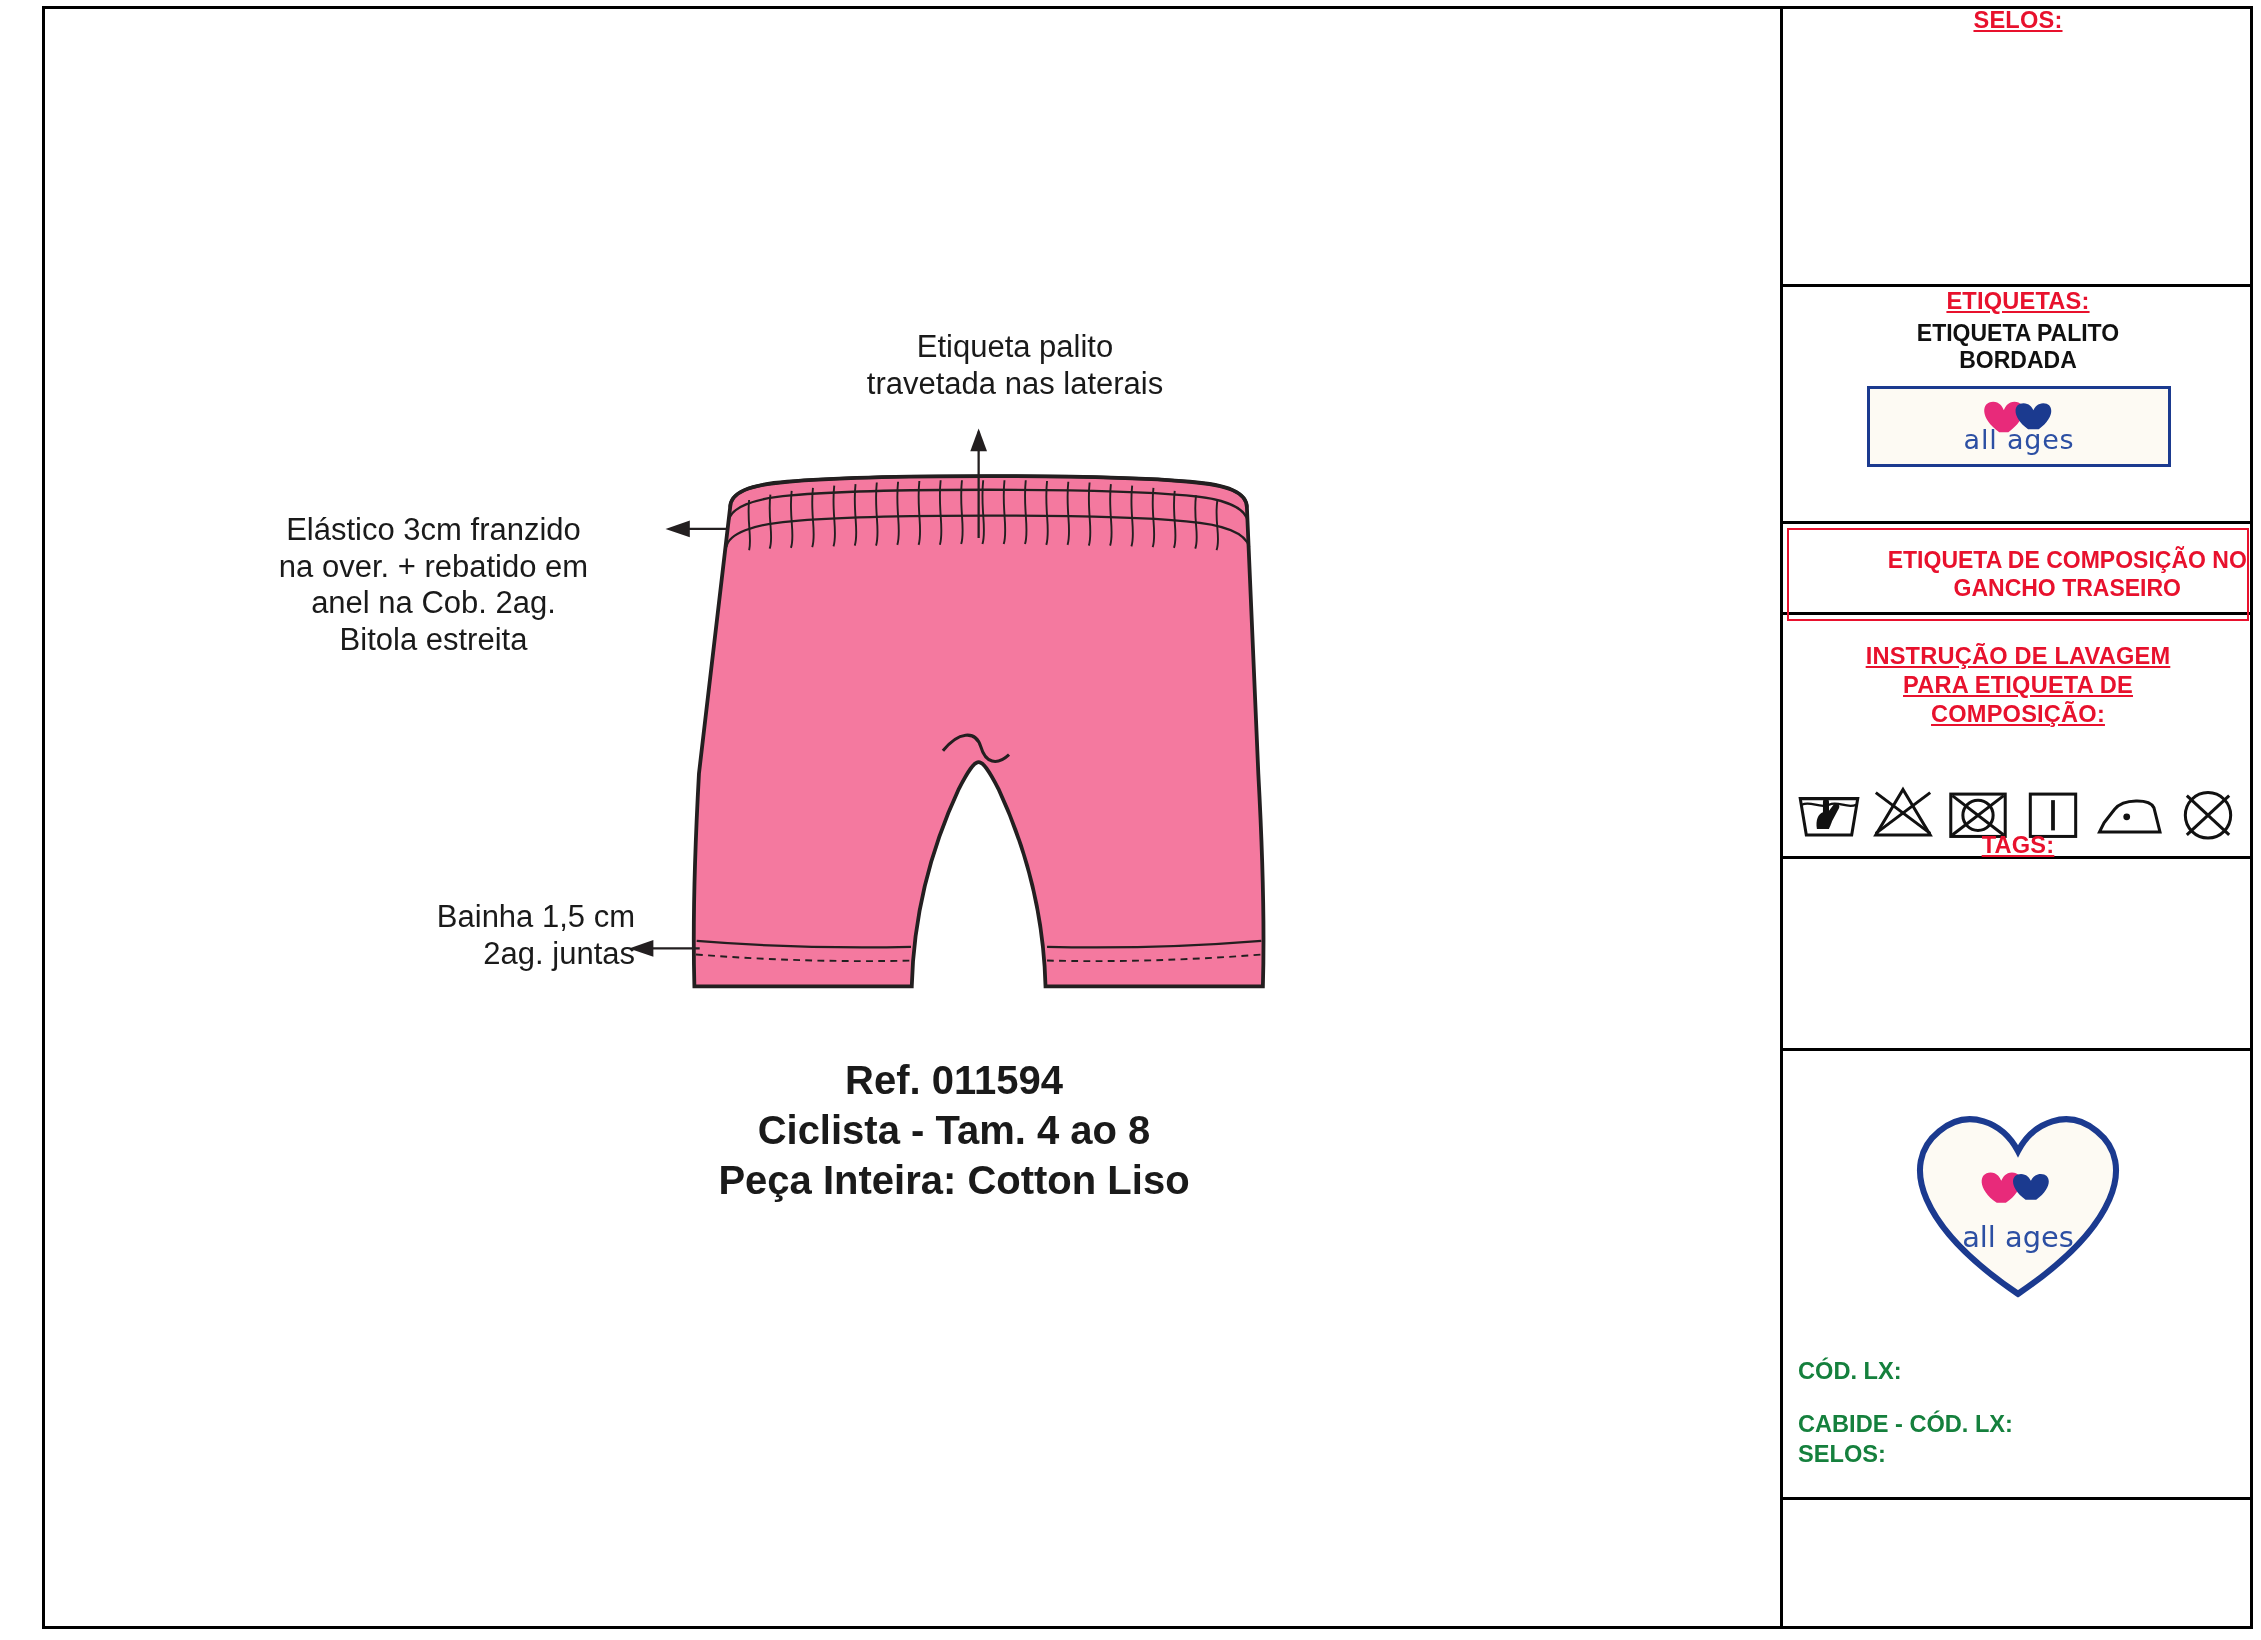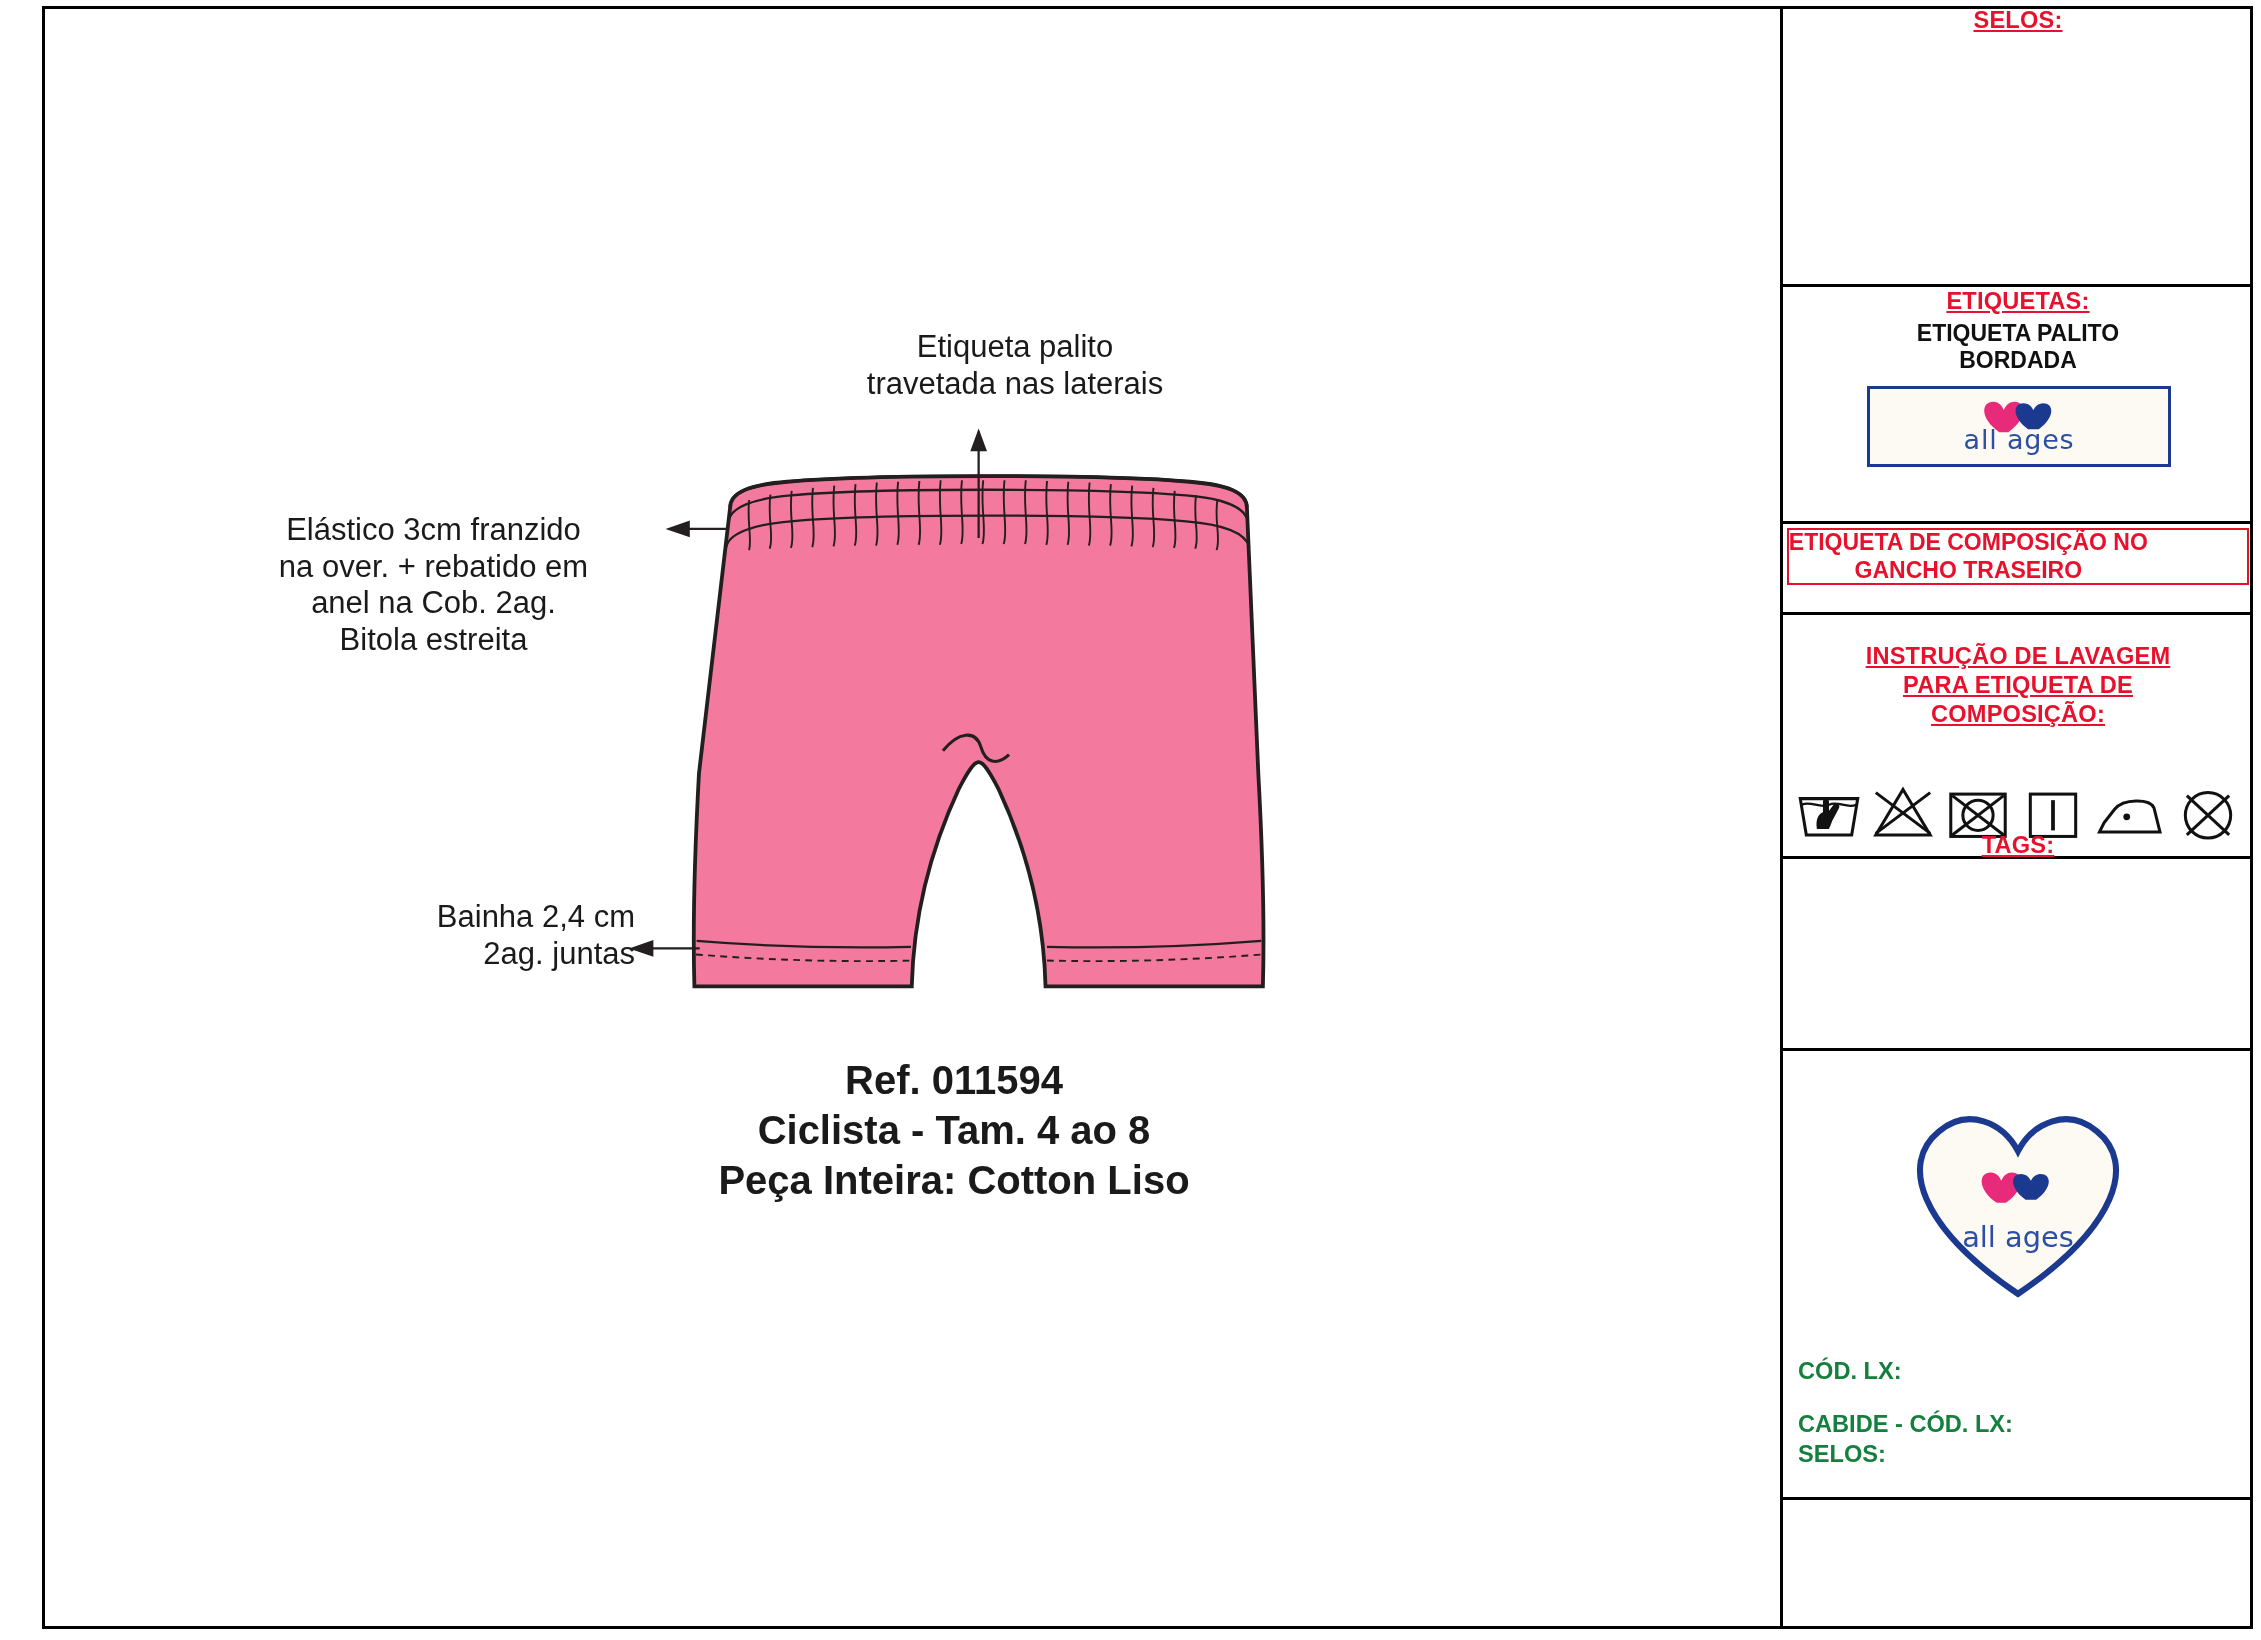--- a/index.html
+++ b/index.html
@@ -91,26 +91,26 @@
     padding-left: 15px;
     line-height: 1.28;
   }
 
   
   .composicao-box {
     position: absolute;
     left: 3.8px;
     top: 3px;
     width: 462px;
-    height: 57px;
+    height: 93px;
     border: 2.3px solid #e8112d;
     box-sizing: border-box;
     display: flex;
     align-items: center;
-    justify-content: flex-start;
+    justify-content: flex-end;
   }
   .composicao-box .txt {
     color: #e8112d;
     font-weight: bold;
     font-size: 23px;
     line-height: 1.2;
     text-align: center;
   }
 
   
@@ -272,21 +272,21 @@
       </g>
       <polygon points="772,1240 804,1229 804,1251" fill="#231f20"></polygon>
     </svg>
 
     <div class="ann" id="ann-top">Etiqueta palito
 travetada nas laterais</div>
     <div class="ann" id="ann-left">Elástico 3cm franzido
 na over. + rebatido em
 anel na Cob. 2ag.
 Bitola estreita</div>
-    <div class="ann" id="ann-hem">Bainha 2,4 cm
+    <div class="ann" id="ann-hem">Bainha 1,5 cm
 2ag. juntas</div>
 
     <div class="title-block">
       <div>Ref. 011594</div>
       <div>Ciclista - Tam. 4 ao 8</div>
       <div>Peça Inteira: Cotton Liso</div>
     </div>
   </div>
 
   <div class="right-col">

